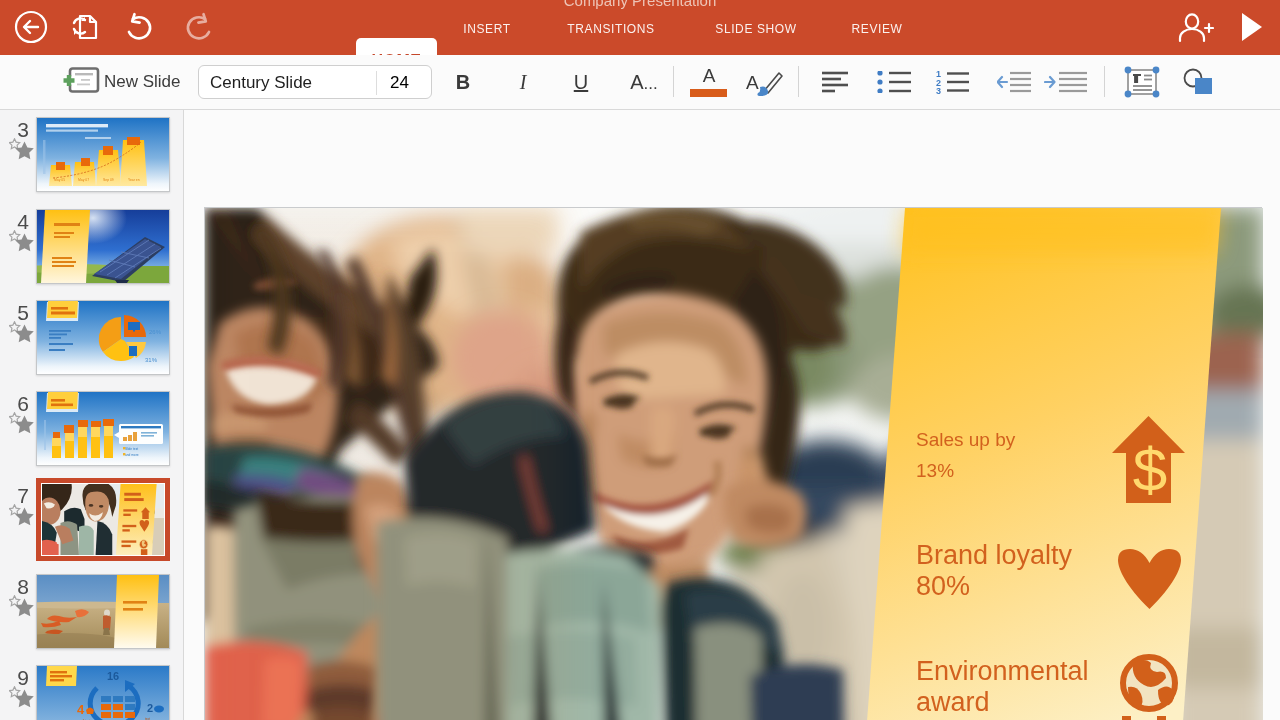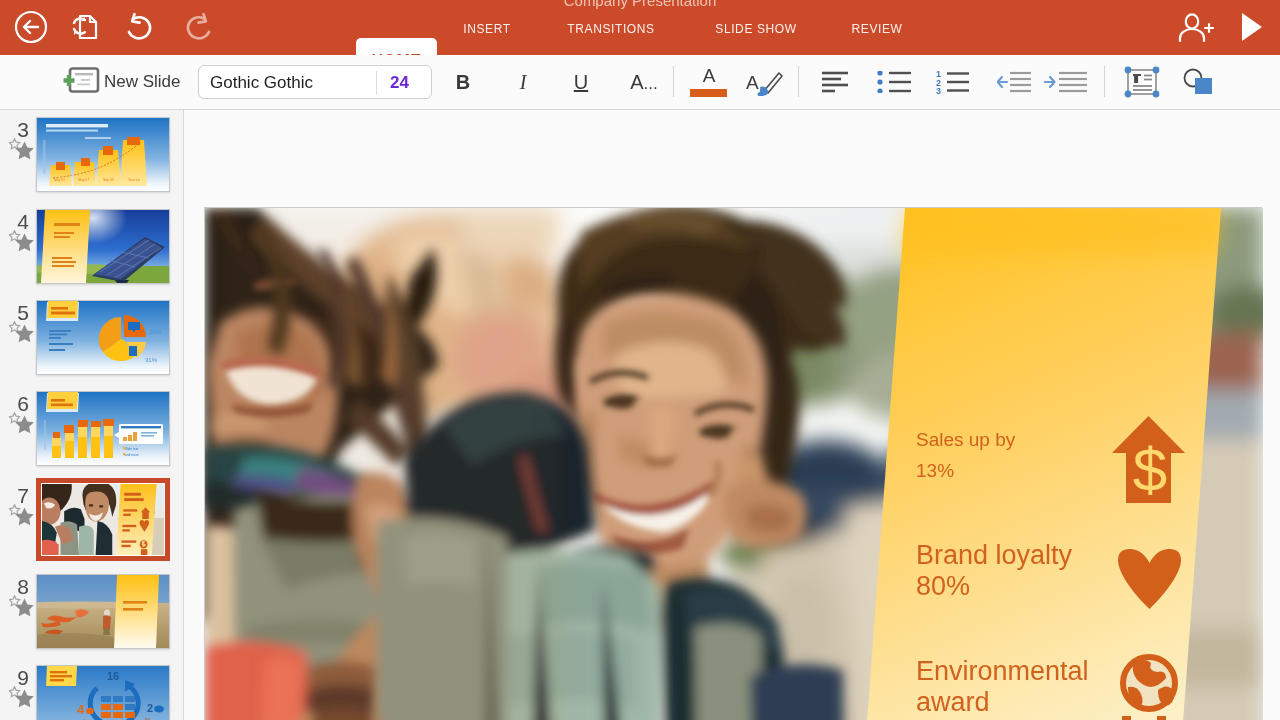--- a/index.html
+++ b/index.html
@@ -19,21 +19,21 @@
   .tbicon { position:absolute; top:0; }
 
   
   .toolbar { position:absolute; left:0; top:55px; width:1280px; height:55px; background:#fbfbfb;
     border-bottom:1px solid #d9d9d9; }
   .newslide { position:absolute; left:104px; top:0; height:54px; line-height:54px;
     color:#3c3c3c; font-size:17px; }
   .fontbox { position:absolute; left:198px; top:10px; width:234px; height:34px; background:#fff;
     border:1px solid #cfcfcf; border-radius:6px; }
   .fontbox .name { position:absolute; left:11px; top:7px; font-size:17px; color:#1e1e1e; }
-  .fontbox .size { position:absolute; left:191px; top:7px; font-size:17px; color:#6d28d9;font-weight:bold; }
+  .fontbox .size { position:absolute; left:191px; top:7px; font-size:17px; color:#000000; }
   .fontbox .div { position:absolute; left:177px; top:5px; width:1px; height:24px; background:#ddd; }
   .vdiv { position:absolute; top:11px; width:1px; height:31px; background:#d4d4d4; }
   .fmt { position:absolute; top:0; height:54px; line-height:54px; font-size:19px; color:#3a3a3a; text-align:center; }
 
   
   .sidebar { position:absolute; left:0; top:110px; width:184px; height:610px; background:#f4f4f5;
     border-right:1px solid #d8d8d8; }
   .thumb { position:absolute; left:36px; width:134px; height:75px; background:#fff;
     border:1px solid #c4c6c8; box-shadow:0 1px 2px rgba(0,0,0,.12); }
   .thumb svg { display:block; }
@@ -96,21 +96,21 @@
     <svg style="position:absolute;left:62px;top:12px" width="38" height="28" viewBox="0 0 38 28">
       <rect x="8" y="1.5" width="28" height="23" rx="2.5" fill="#fff" stroke="#6e6e6e" stroke-width="2.6"></rect>
       <rect x="13" y="6" width="18" height="2.4" fill="#b9b9b9"></rect>
       <rect x="19" y="12" width="9" height="1.8" fill="#c9c9c9"></rect>
       <rect x="15" y="16.5" width="13" height="1.8" fill="#c9c9c9"></rect>
       <path d="M9.5 13.5 h-7 M6 10 v7" stroke="#fff" stroke-width="9"></path>
       <path d="M12.5 13.5 h-11 M7 8 v11" stroke="#5da05d" stroke-width="4.4"></path>
     </svg>
     <div class="newslide">New Slide</div>
     <div class="fontbox">
-      <div class="name">Gothic Gothic</div>
+      <div class="name">Century Slide</div>
       <div class="div"></div>
       <div class="size">24</div>
     </div>
     <div class="fmt" style="left:448px;width:30px;font-weight:bold;font-size:20px">B</div>
     <div class="fmt" style="left:508px;width:30px;font-style:italic;font-size:20px;font-family:'Liberation Serif',serif">I</div>
     <div class="fmt" style="left:566px;width:30px;text-decoration:underline;font-size:20px">U</div>
     <div class="fmt" style="left:622px;width:44px;font-size:20px">A<span style="font-size:17px;letter-spacing:0px">...</span></div>
     <div class="vdiv" style="left:673px"></div>
 
     <div class="fmt" style="left:694px;width:30px;font-size:19px;top:-6px">A</div>

